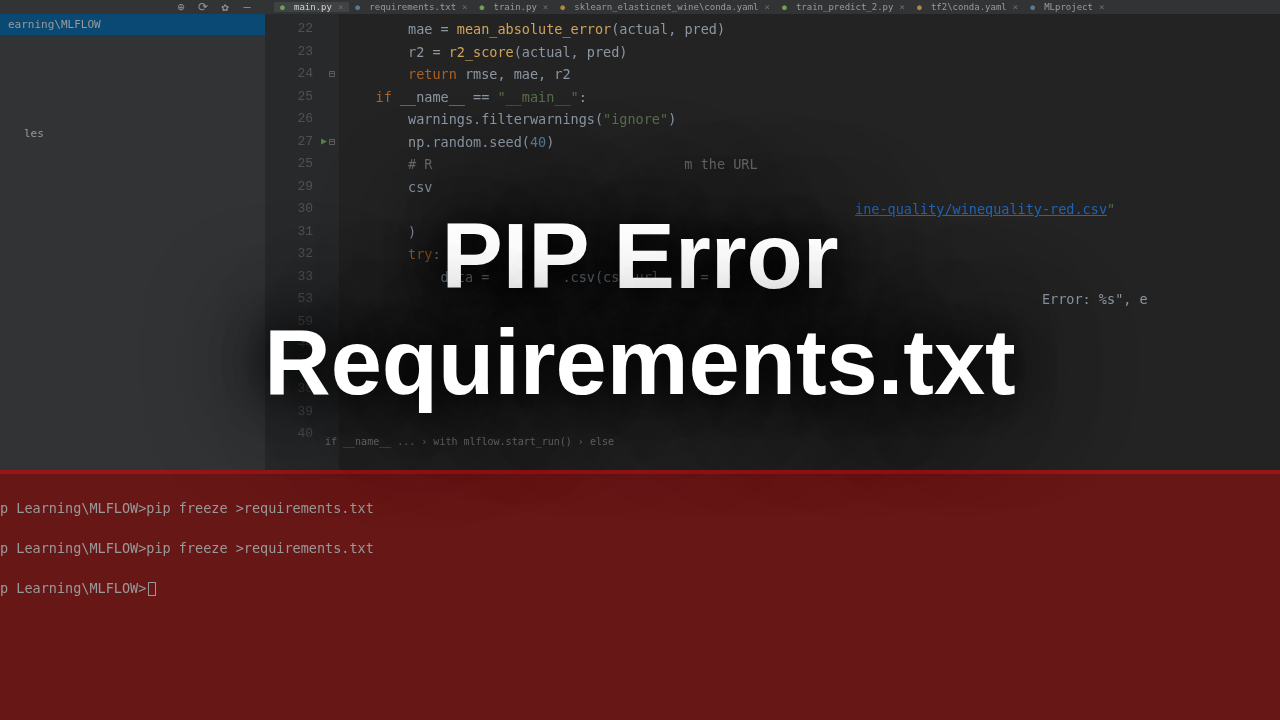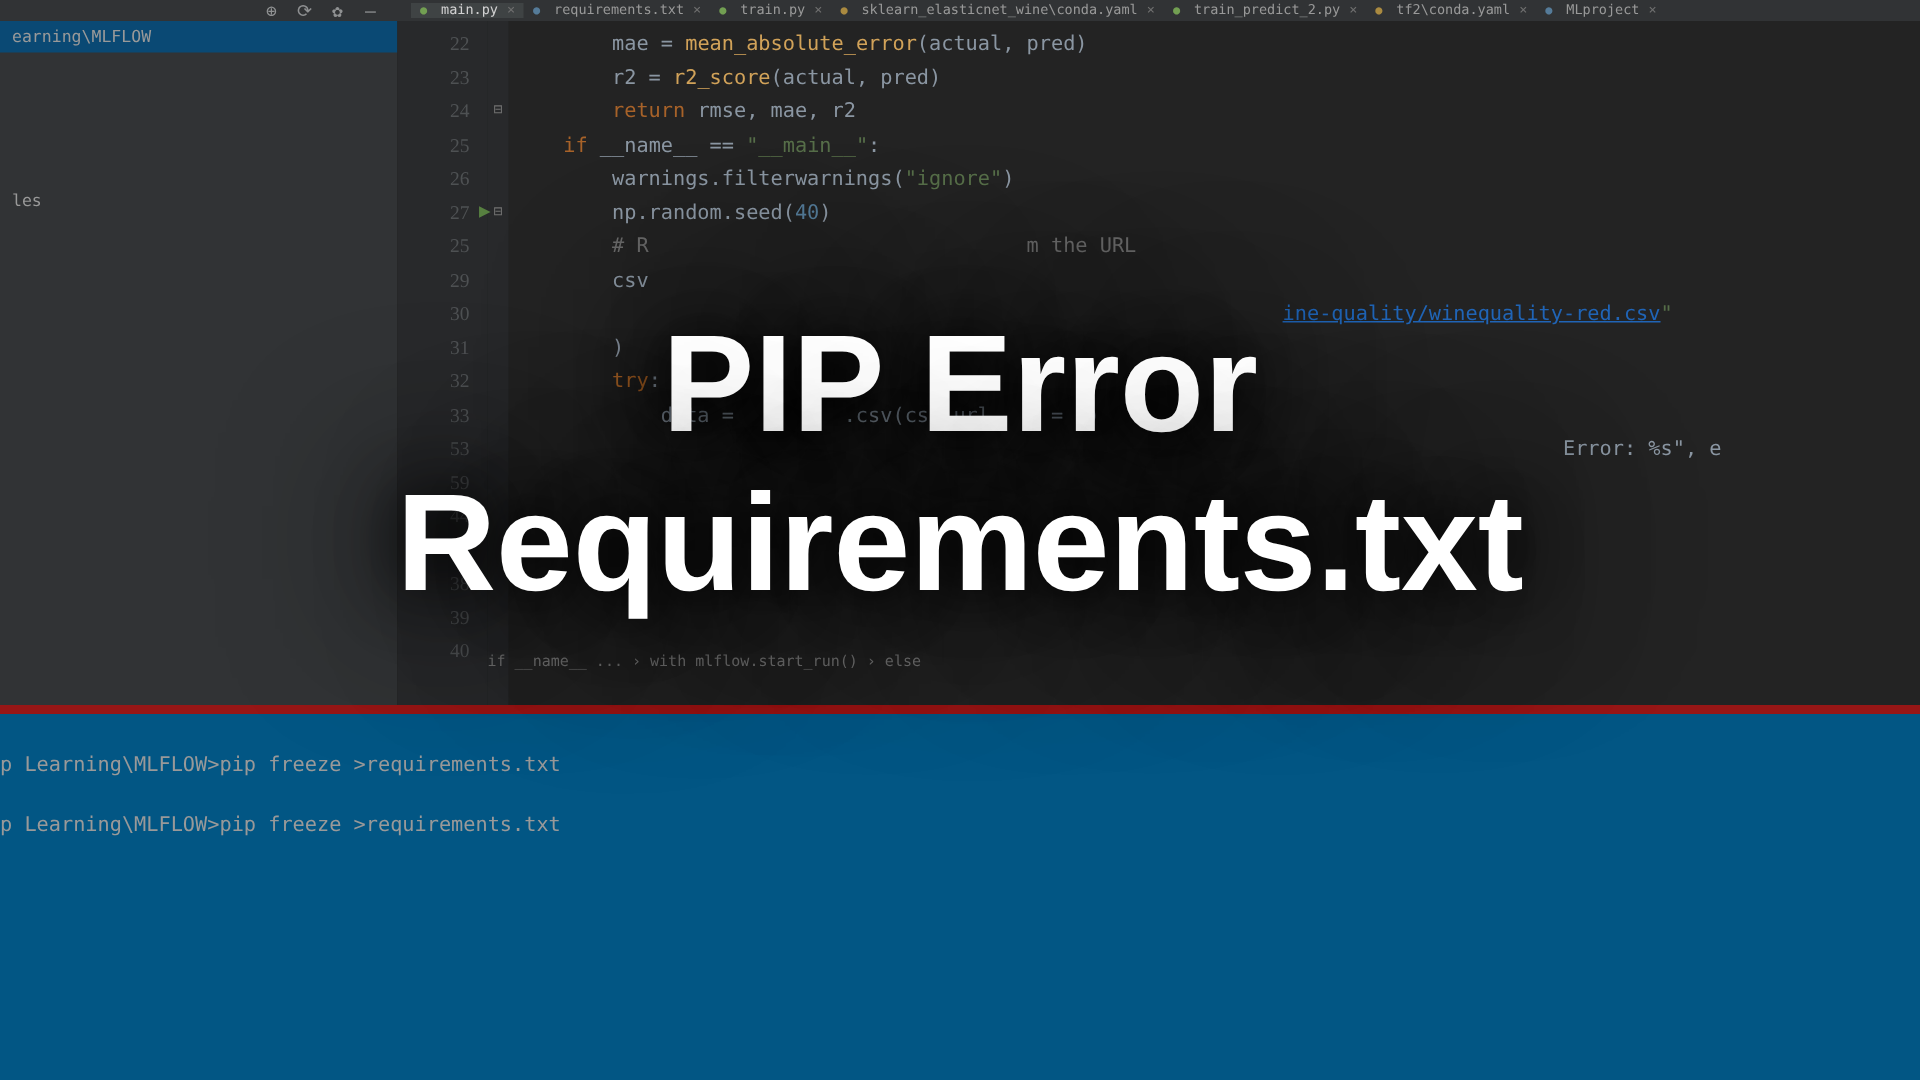--- a/index.html
+++ b/index.html
@@ -73,21 +73,21 @@
   height: 456px;
   background: #3c3f41;
 }
 .sidebar-item {
   padding: 4px 8px;
   font-size: 11px;
   color: #bbb;
   background: #0d5a8e;
 }
 .sidebar-sub {
-  padding: 4px 8px;
+  padding: 4px 24px;
   font-size: 11px;
   color: #bbb;
   margin-top: 88px;
 }
 .editor {
   position: absolute;
   left: 265px;
   top: 14px;
   right: 0;
   height: 456px;
@@ -98,21 +98,21 @@
   width: 60px;
   background: #313335;
   text-align: right;
   padding-right: 12px;
   padding-top: 4px;
 }
 .line-num {
   color: #606366;
   font-size: 13px;
   line-height: 22.5px;
-  font-family: Liberation Serif, serif;
+  font-family: Liberation Mono, monospace;
   position: relative;
 }
 .line-num.marked::after {
   content: "▶";
   position: absolute;
   right: -14px;
   color: #6b9d4f;
   font-size: 10px;
 }
 .fold-column {
@@ -144,22 +144,22 @@
 .k-green { color: #6a8759; }
 .k-blue { color: #6897bb; }
 .k-gray { color: #808080; }
 .k-underline { text-decoration: underline; color: #287bde; }
 .terminal {
   position: absolute;
   left: 0;
   top: 470px;
   right: 0;
   bottom: 0;
-  background: #0369a1;
-  border-top: 6px solid #b91c1c;
+  background: #7f1d1d;
+  border-top: 4px solid #b91c1c;
   padding: 24px 0 0 0;
 }
 .term-line {
   font-size: 13.5px;
   line-height: 20px;
   font-family: 'Consolas', monospace;
   color: #bbb;
   padding: 0;
   margin-bottom: 20px;
   white-space: pre;
@@ -323,20 +323,21 @@
       <div class="code-line"></div>
       <div class="code-line"></div>
     </div>
 </div>
 
 <div class="breadcrumb">if __name__ ...    ›    with mlflow.start_run()    ›    else</div>
 
 <div class="terminal" id="terminal">
     <div class="term-line">p Learning\MLFLOW&gt;pip freeze &gt;requirements.txt</div>
     <div class="term-line">p Learning\MLFLOW&gt;pip freeze &gt;requirements.txt</div>
+    <div class="term-line">p Learning\MLFLOW&gt;<span class="cursor-box"></span></div>
   </div>
 
 <div class="dim-overlay"></div>
 
 <div class="overlay">
   <div class="overlay-text">PIP Error</div>
   <div class="overlay-text">Requirements.txt</div>
 </div>
 
 </body></html>

